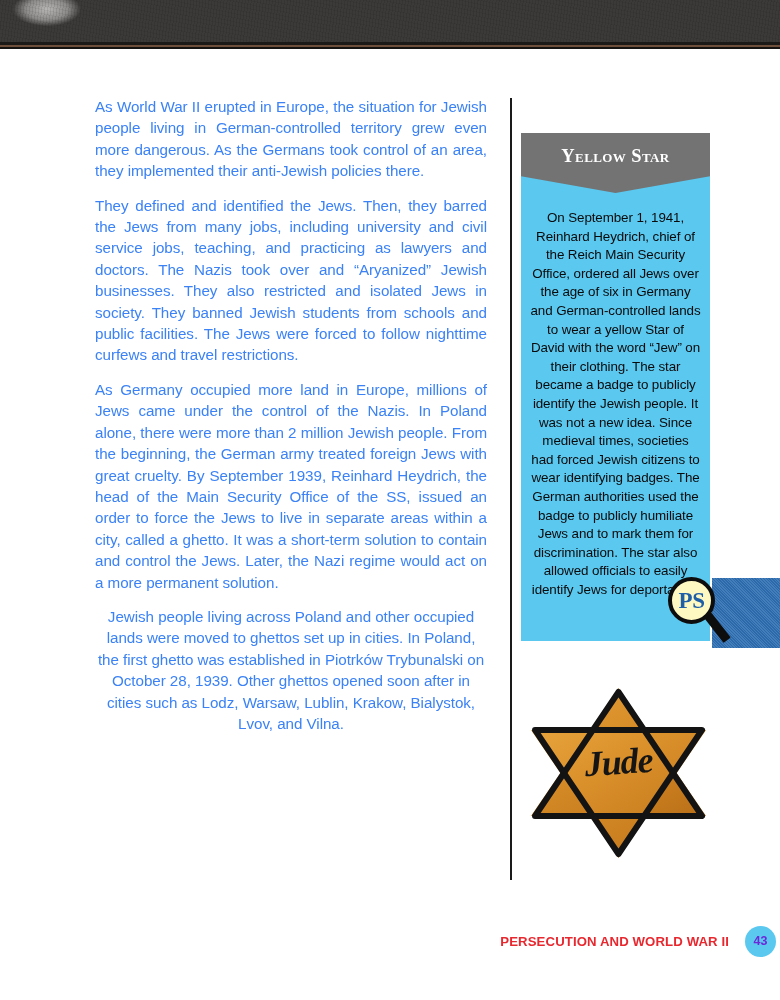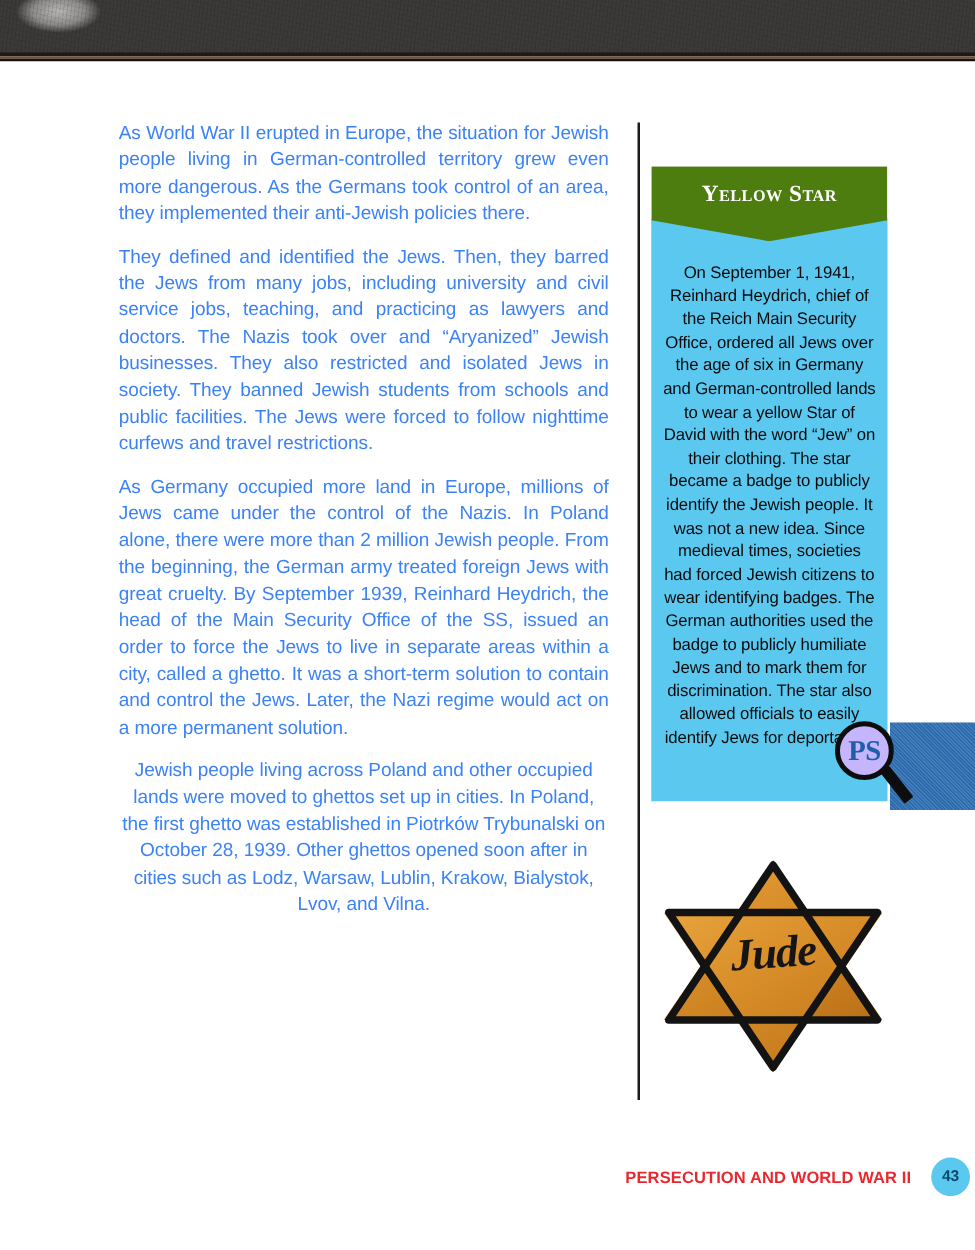--- a/index.html
+++ b/index.html
@@ -106,21 +106,21 @@
 
   
   .sidebar {
     position: absolute;
     left: 521px;
     top: 133px;
     width: 189px;
   }
   .sb-header {
     position: relative;
-    background: #4d7c0f;
+    background: #737373;
     padding: 13px 10px 26px 10px;
     -webkit-clip-path: polygon(0 0, 100% 0, 100% 72%, 50% 100%, 0 72%);
     clip-path: polygon(0 0, 100% 0, 100% 72%, 50% 100%, 0 72%);
   }
   .sb-title {
     font-family: "Liberation Serif", serif;
     font-weight: bold;
     font-size: 18.5px;
     line-height: 21px;
     color: #ffffff;
@@ -168,21 +168,21 @@
     top: 577px;
     width: 66px;
     height: 76px;
   }
   .ps-ring {
     position: absolute;
     left: 0; top: 0;
     width: 47px; height: 47px;
     border-radius: 50%;
     border: 4px solid #0d0d0d;
-    background: #c4b5fd;
+    background: #fef9c3;
     box-sizing: border-box;
     display: flex;
     align-items: center;
     justify-content: center;
   }
   .ps-text {
     font-family: "Liberation Serif", serif;
     font-weight: bold;
     font-size: 23px;
     line-height: 23px;
@@ -264,21 +264,21 @@
     font-size: 13.2px;
     font-weight: bold;
     color: #e8282f;
     letter-spacing: 0.1px;
     margin-right: 16px;
   }
   .page-badge {
     width: 31px; height: 31px;
     border-radius: 50%;
     background: #5bc8f0;
-    color: #0c4a6e;
+    color: #6d28d9;
     font-size: 12.5px;
     font-weight: bold;
     display: flex;
     align-items: center;
     justify-content: center;
   }
 </style>
 </head>
 <body>
 

